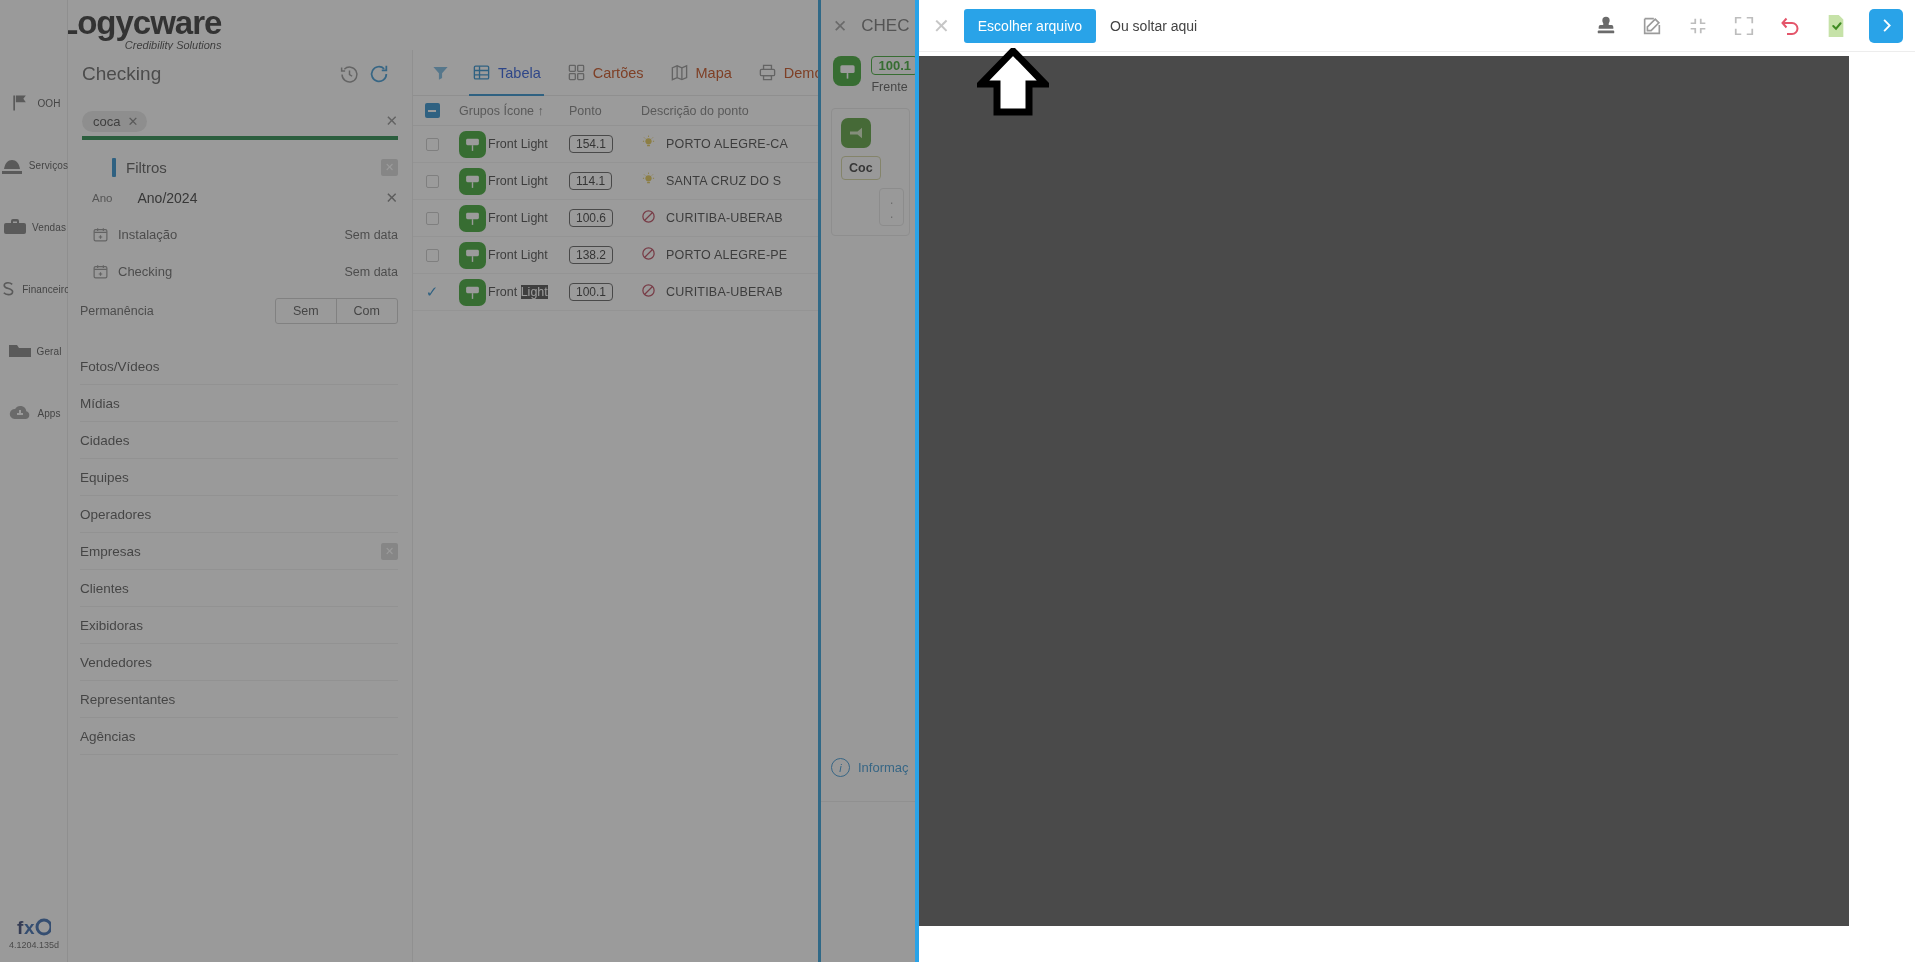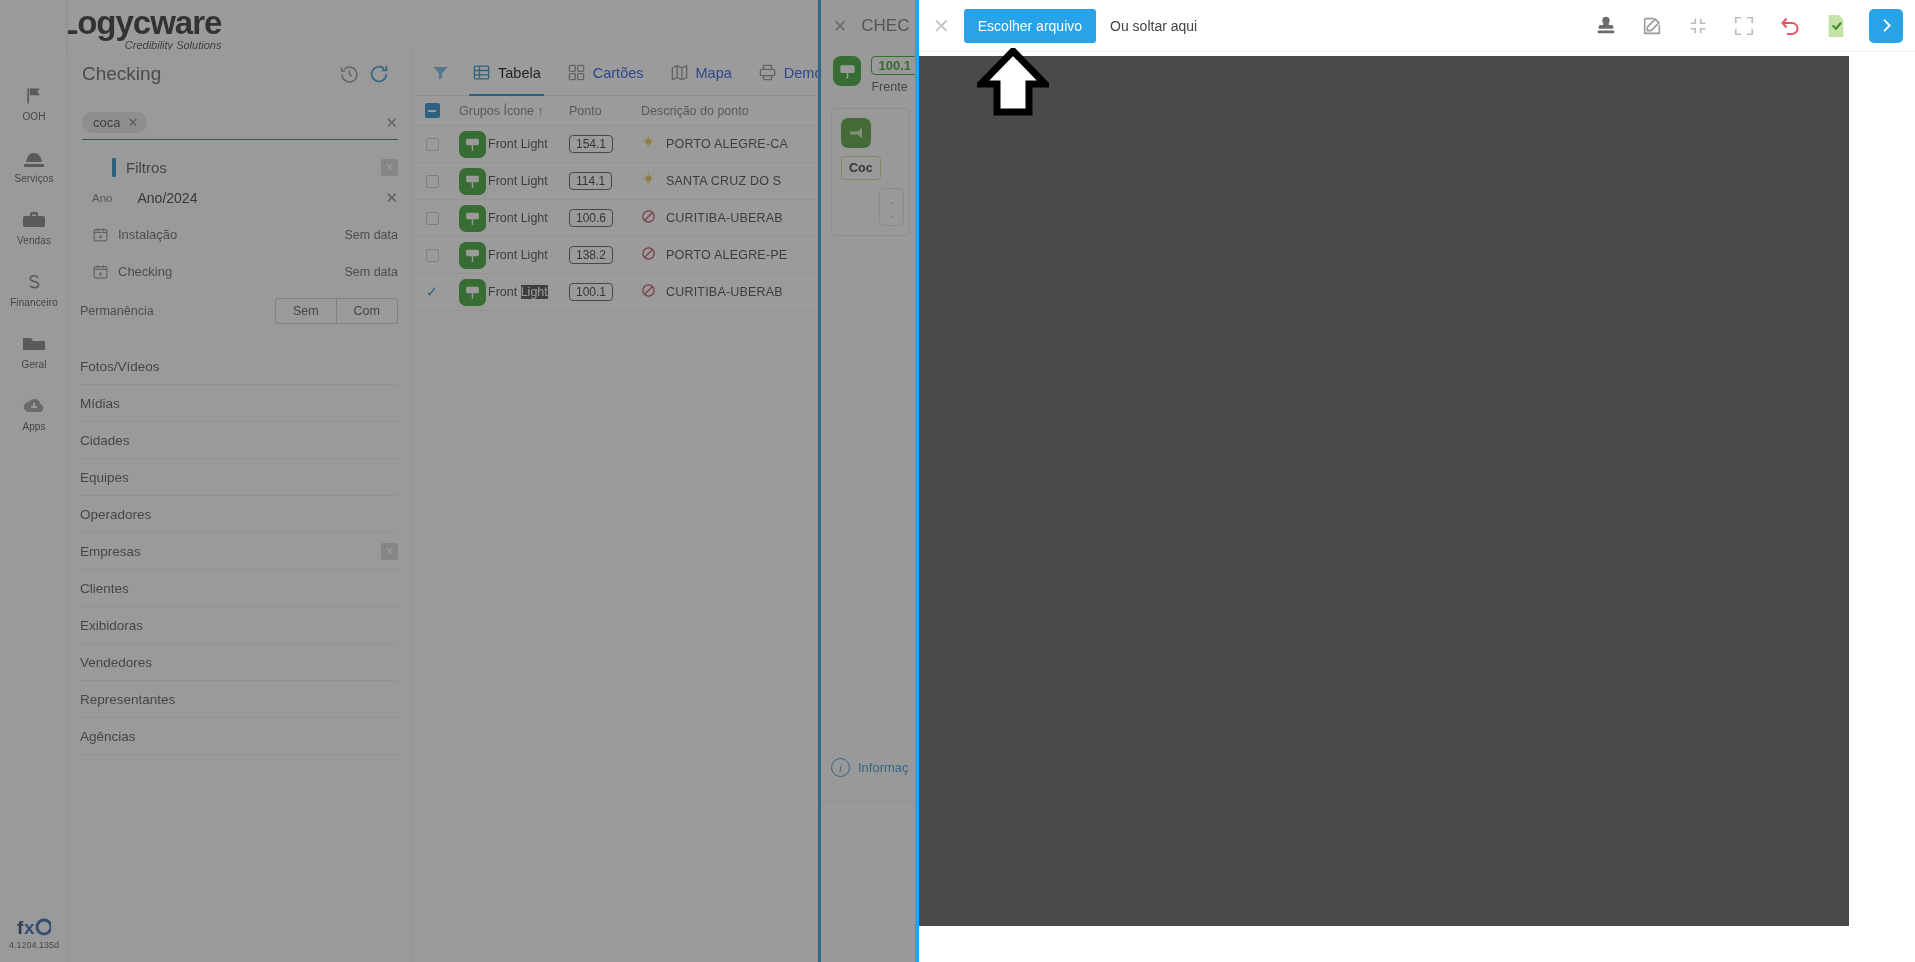--- a/index.html
+++ b/index.html
@@ -17,21 +17,21 @@
   }
 
   
   #icon-rail {
     position: absolute; left: 0; top: 0; width: 68px; height: 962px;
     background: #fcfcfc;
     border-right: 1px solid #e6e6e6;
   }
   .rail-item {
     width: 68px; height: 62px;
-    display: flex; flex-direction: column; align-items: center; justify-content: center;
+    display: flex; flex-direction: row; align-items: center; justify-content: center;
     gap: 4px; cursor: pointer;
   }
   .rail-ico { width: 26px; height: 22px; display:flex; align-items:center; justify-content:center; color:#6f6f6f; }
   .rail-lbl { font-size: 10px; color: #4a4a4a; letter-spacing:.1px; }
   #rail-items { position:absolute; top: 72px; left: 0; }
   #rail-footer {
     position: absolute; bottom: 12px; left: 0; width: 68px;
     display:flex; flex-direction:column; align-items:center; gap:2px;
   }
   #rail-footer .ver { font-size: 9px; color:#555; }
@@ -53,21 +53,21 @@
   }
   #checking-head {
     height: 48px; display: flex; align-items: center; padding: 0 18px 0 14px;
   }
   #checking-title { font-size: 19px; color: #5a5a5a; flex: 1; }
   .head-ico { width: 30px; height: 30px; display:flex; align-items:center; justify-content:center; cursor:pointer; }
 
   #search-row {
     margin: 8px 14px 0 14px; height: 34px;
     display: flex; align-items: center; gap: 21px;
-    border-bottom: 1px solid #15803d;
+    border-bottom: 4px solid #15803d;
   }
   .chip {
     display: inline-flex; align-items: center; gap: 7px;
     background: #e4e4e4; border-radius: 13px; padding: 3px 9px 3px 11px;
     font-size: 13px; color: #3d3d3d;
   }
   .chip .x { color:#777; font-size: 13px; cursor:pointer; }
   #search-clear { margin-left:auto; color:#8a8a8a; font-size:15px; cursor:pointer; }
 
   #filtros-head {
@@ -113,23 +113,23 @@
   #table-col {
     position: absolute; left: 413px; top: 50px; right: 0; bottom: 0;
     background: #ffffff;
   }
   #tabs {
     height: 46px; display: flex; align-items: center; gap: 4px; padding-left: 10px;
     border-bottom: 1px solid #e7e7e7;
   }
   .tab {
     display:flex; align-items:center; gap:7px; padding: 0 11px; height: 46px;
-    font-size: 14.5px; color:#1d4ed8; cursor:pointer; position:relative;
-  }
-  .tab.active { color:#000000; }
+    font-size: 14.5px; color:#c2410c; cursor:pointer; position:relative;
+  }
+  .tab.active { color:#1d4ed8; }
   .tab.active::after {
     content:""; position:absolute; left:8px; right:8px; bottom:0; height:2px; background:#1f86c9;
   }
   #filter-funnel { width:34px; display:flex; align-items:center; justify-content:center; cursor:pointer; }
 
   #thead {
     height: 30px; display:flex; align-items:center;
     border-bottom: 1px solid #ededed; font-size: 12.5px; color:#767676;
   }
   .th { padding-left: 8px; }

